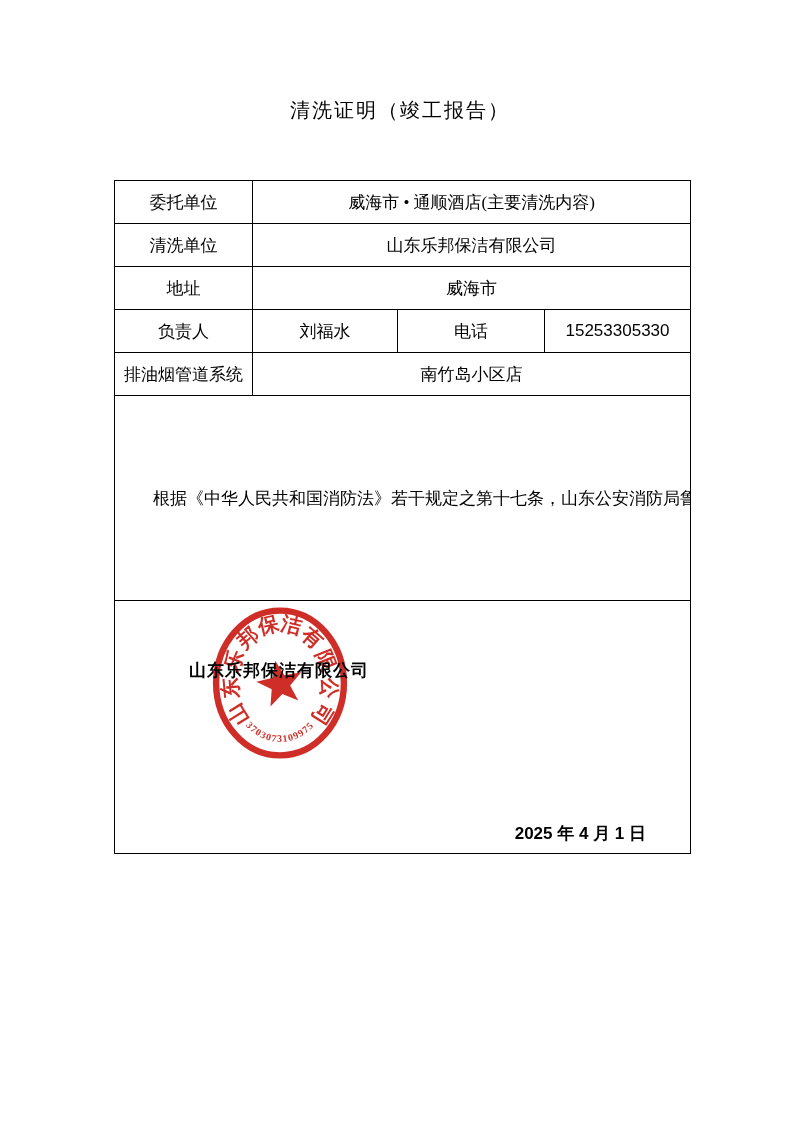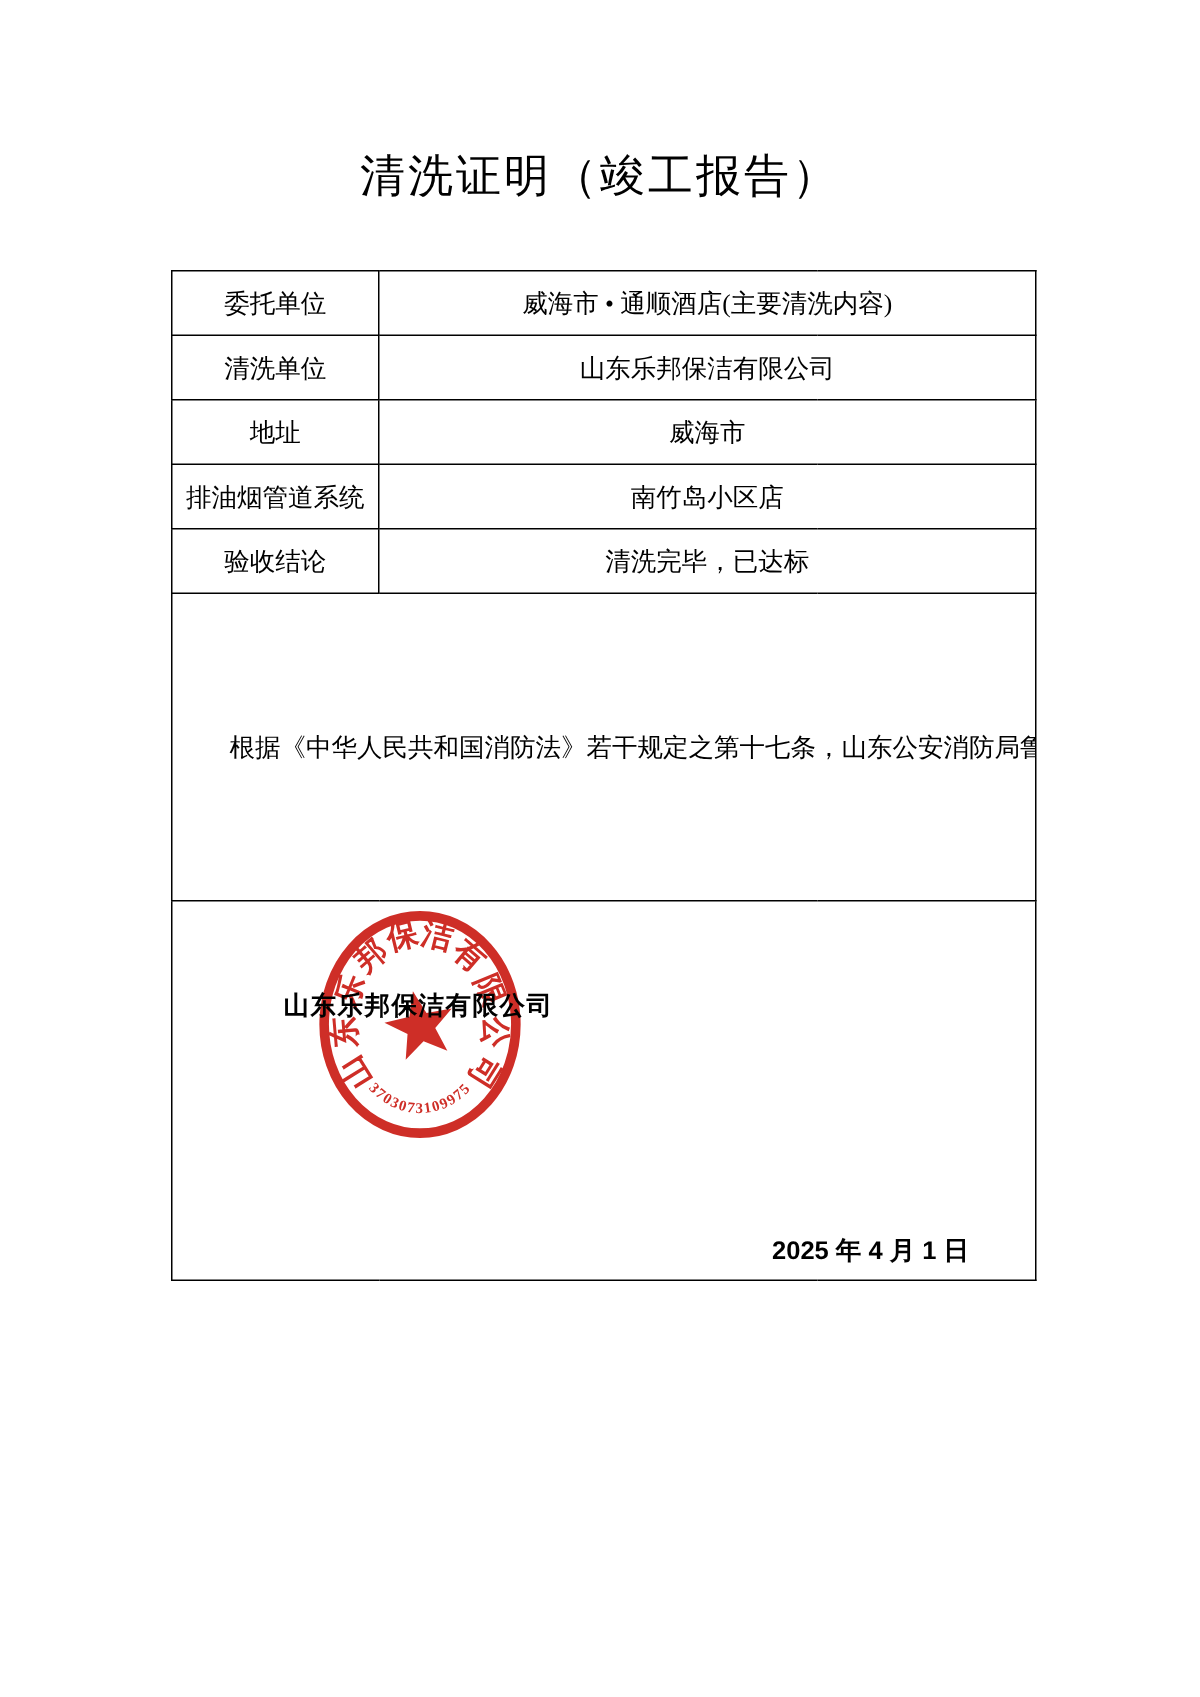--- a/index.html
+++ b/index.html
@@ -9,21 +9,21 @@
     position: relative;
     font-family: "Liberation Serif", "DejavVu Serif", serif;
     color: #000;
     overflow: hidden;
   }
   .doc-title {
     position: absolute;
     top: 97px; left: 0; width: 100%;
     margin: 0;
     text-align: center;
-    font-size: 30px;
+    font-size: 20px;
     font-weight: 500;
     letter-spacing: 2px;
   }
   table.report {
     position: absolute;
     left: 114px; top: 180px;
     width: 576px;
     border-collapse: collapse;
     table-layout: fixed;
   }
@@ -100,26 +100,28 @@
       </tr>
       <tr class="data-row">
         <td>清洗单位</td>
         <td colspan="3">山东乐邦保洁有限公司</td>
       </tr>
       <tr class="data-row">
         <td>地址</td>
         <td colspan="3">威海市</td>
       </tr>
       <tr class="data-row">
+        <td>负责人</td>
+        <td>刘福水</td>
+        <td>电话</td>
+        <td class="sans">15253305330</td>
+      </tr>
+      <tr class="data-row">
         <td>排油烟管道系统</td>
         <td colspan="3">南竹岛小区店</td>
-      </tr>
-      <tr class="data-row">
-        <td>验收结论</td>
-        <td colspan="3">清洗完毕，已达标</td>
       </tr>
       <tr>
         <td colspan="4" class="notes-cell">根据《中华人民共和国消防法》若干规定之第十七条，山东公安消防局鲁公消（防）字&lt;1998&gt;3 号&lt;关于加强餐饮场所烟道防火安全管理的通知&gt;和烟道防火管理规定，为切实加强宾馆、饭店等餐饮场所的烟道防火监督检查，特建立烟道清洗档案。以备查验。此报告系在乙方清洗结束后由甲方双方共同确认、评定、签字方有效</td>
       </tr>
       <tr>
         <td colspan="4" class="sig-cell">
           <div class="company-name">山东乐邦保洁有限公司</div>
           <svg class="stamp" viewBox="0 0 200 224" xmlns="http://www.w3.org/2000/svg">
             <ellipse cx="100" cy="112" rx="90" ry="102" fill="none" stroke="#cc221b" stroke-width="9"></ellipse>
             <polygon fill="#cc221b" transform="rotate(-12 100 112)" points="100,80 108.2,102.7 132.3,103.5 113.3,118.3 120,141.5 100,128 80,141.5 86.7,118.3 67.7,103.5 91.8,102.7"></polygon>

